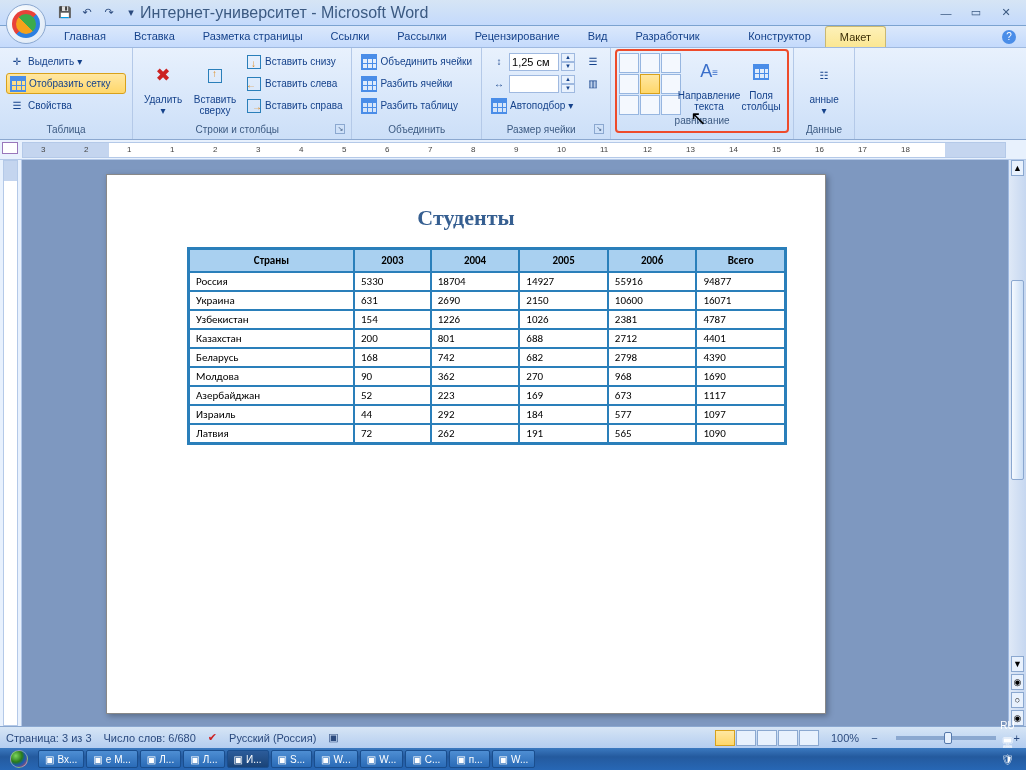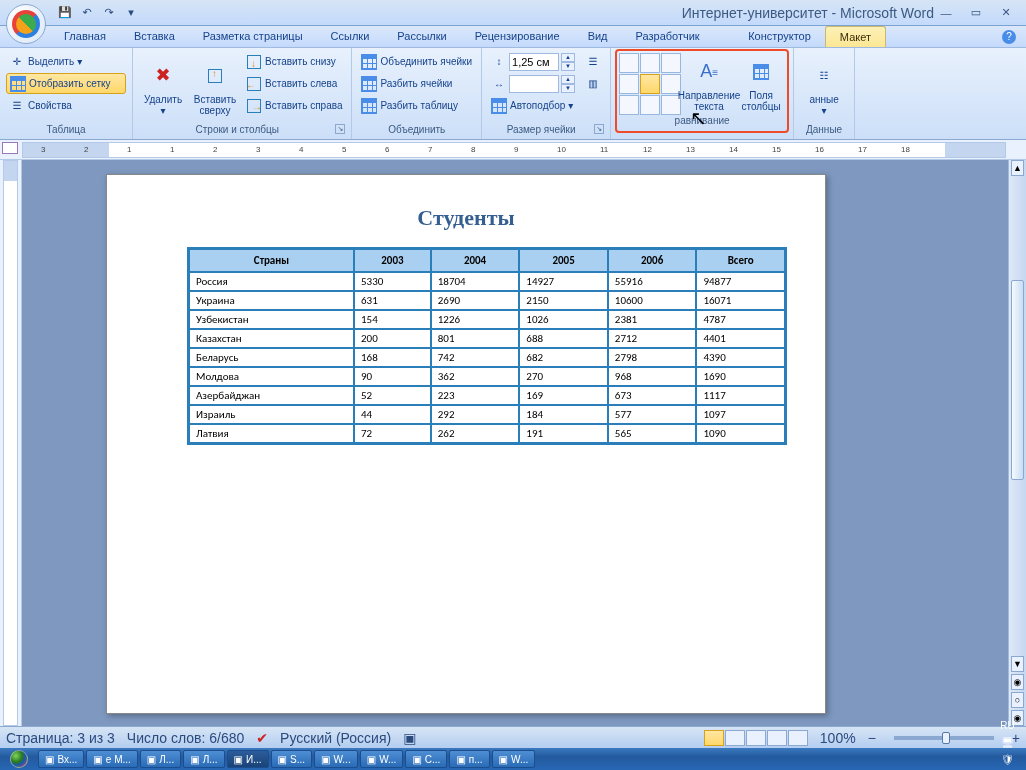--- a/index.html
+++ b/index.html
@@ -5,21 +5,21 @@
 * { margin: 0; padding: 0; box-sizing: border-box; font-family: 'Segoe UI', Tahoma, sans-serif; }
 body { background: #fff; overflow: hidden; width: 1026px; height: 770px; position: relative; }
 
 
 .titlebar { height: 26px; background: linear-gradient(#d6e5f5, #c4dafc); display: flex; align-items: center; border-bottom: 1px solid #7ba3d0; position: relative; }
 .office-btn { width: 40px; height: 40px; border-radius: 50%; background: radial-gradient(circle at 30% 30%, #fff, #d9e6f5); border: 1px solid #8ba8d0; position: absolute; left: 6px; top: 4px; z-index: 10; display: flex; align-items: center; justify-content: center; font-size: 10px; }
 .office-btn-inner { width: 28px; height: 28px; border-radius: 50%; background: linear-gradient(135deg, #e8423a 0 50%, #2d80e0 50% 100%); position: relative; }
 .office-btn-inner::after { content:''; position:absolute; inset:4px; border-radius:50%; background: linear-gradient(45deg, #f5a21b 0 50%, #3cab4c 50% 100%); }
 .qat { display: flex; gap: 4px; margin-left: 56px; align-items: center; }
 .qat-btn { width: 18px; height: 18px; display: flex; align-items: center; justify-content: center; font-size: 11px; color: #2b4a7e; }
-.title-text { flex: 1; text-align: right; font-size: 14px; color: #3c5a82; }
+.title-text { flex: 1; text-align: left; font-size: 16px; color: #3c5a82; }
 .winctrls { display: flex; gap: 6px; margin-right: 8px; }
 .winctrl { width: 24px; height: 14px; display:flex; align-items:center; justify-content:center; font-size: 11px; color: #3c5a82; }
 
 .context-tab-bar { position: absolute; right: 140px; top: 0; height: 26px; background: linear-gradient(#fdf1b8, #fbe793); padding: 4px 12px 0; font-size: 11px; color: #6b5c1e; border-radius: 4px 4px 0 0; }
 
 
 .ribbon-tabs { height: 22px; background: linear-gradient(#dbe8fb, #c4dafc); display: flex; padding-left: 50px; font-size: 11px; border-bottom: 1px solid #9fb9e0; position: relative; }
 .rtab { padding: 4px 14px; color: #15428b; cursor: default; }
 .rtab.active { background: linear-gradient(#fdf1b8, #fbe793); border: 1px solid #c9b873; border-bottom: none; border-radius: 3px 3px 0 0; color: #3c3008; }
 .context-tabs { display: flex; margin-left: auto; margin-right: 140px; }
@@ -66,21 +66,21 @@
 .page { position:absolute; left:84px; top:14px; width:720px; height:540px; background:#fff; border:1px solid #888; box-shadow: 2px 2px 6px rgba(0,0,0,.3); padding: 30px 80px; }
 .doc-title { text-align:center; font-family: Cambria, serif; font-size: 22px; color:#365f91; margin-bottom: 16px; font-weight:bold; }
 table.students { border-collapse: separate; border-spacing: 0; width: 600px; margin: 0 auto; border: 2px solid #2a7fba; }
 table.students th, table.students td { border: 1px solid #2a7fba; font-size: 11px; padding: 2px 6px; font-family: Calibri, sans-serif; text-align:left; }
 table.students th { background:#a9d0f0; text-align:center; font-weight:bold; padding:4px; }
 .vscroll { position:absolute; right:0; top:0; bottom:0; width:18px; background:linear-gradient(90deg,#dfe9f7,#c6d7f0); border-left:1px solid #9fb9e0; }
 .vscroll .thumb { position:absolute; left:2px; right:2px; top:120px; height:200px; background:linear-gradient(90deg,#f5faff,#c9ddf5); border:1px solid #8ba8d0; border-radius:2px; }
 .vscroll .arr { position:absolute; left:2px; right:2px; height:16px; background:#e8f1fd; border:1px solid #8ba8d0; text-align:center; font-size:9px; line-height:14px; }
 
 
-.statusbar { position:absolute; left:0; right:0; bottom:22px; height:22px; background:linear-gradient(#d6e5f5,#b4cdf0); border-top:1px solid #8ba8d0; display:flex; align-items:center; font-size:14px; color:#2b4a7e; padding:0 6px; gap:12px; }
+.statusbar { position:absolute; left:0; right:0; bottom:22px; height:22px; background:linear-gradient(#d6e5f5,#b4cdf0); border-top:1px solid #8ba8d0; display:flex; align-items:center; font-size:11px; color:#2b4a7e; padding:0 6px; gap:12px; }
 .statusbar .spacer { flex:1; }
 .viewbtns { display:flex; gap:1px; }
 .viewbtn { width:20px; height:16px; border:1px solid #8ba8d0; background:#e8f1fd; }
 .viewbtn.active { background:linear-gradient(#ffe7a2,#ffd76a); border-color:#d8a11b; }
 .zoom-slider { width:100px; height:4px; background:#8ba8d0; position:relative; margin:0 6px; }
 .zoom-slider .knob { position:absolute; left:48px; top:-4px; width:8px; height:12px; background:#e8f1fd; border:1px solid #5578ab; border-radius:2px; }
 
 
 .taskbar { position:absolute; left:0; right:0; bottom:0; height:22px; background:linear-gradient(#3b79c0,#245a9e 40%,#2767b5); display:flex; align-items:center; font-size:10px; color:#fff; }
 .start { width:38px; height:22px; display:flex; align-items:center; justify-content:center; }

